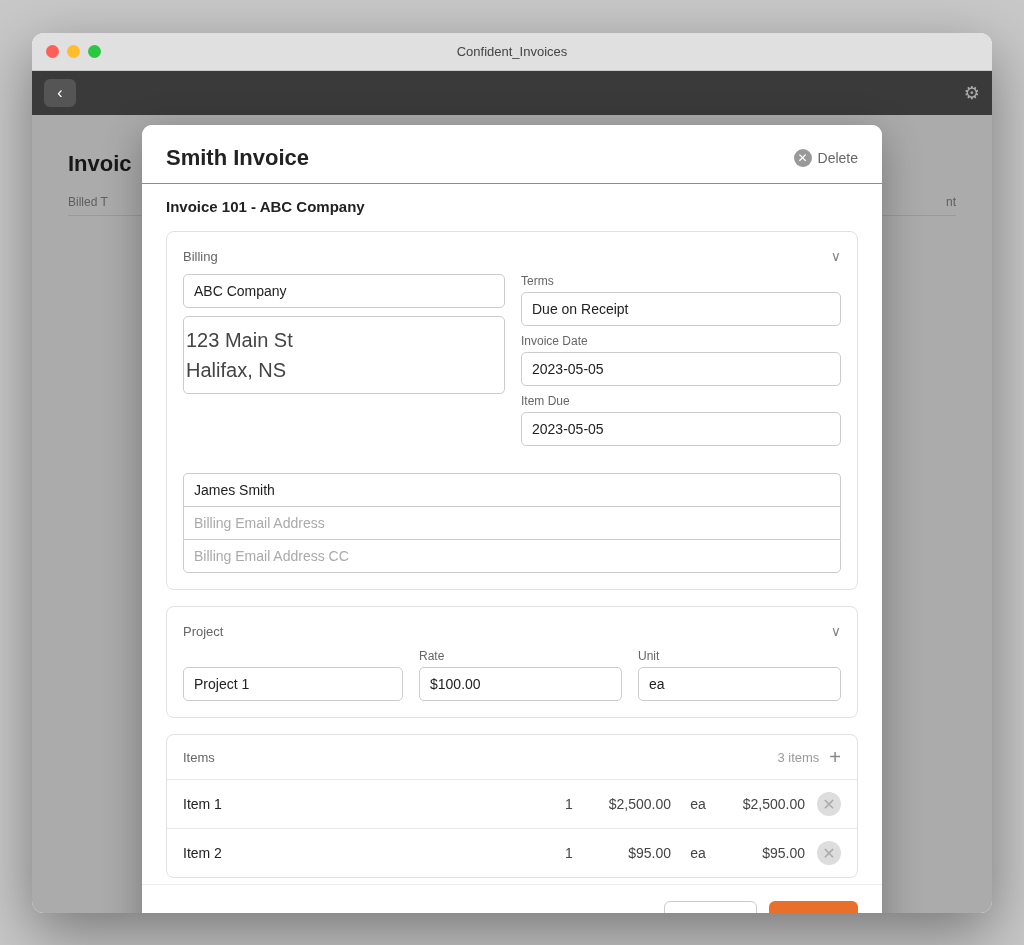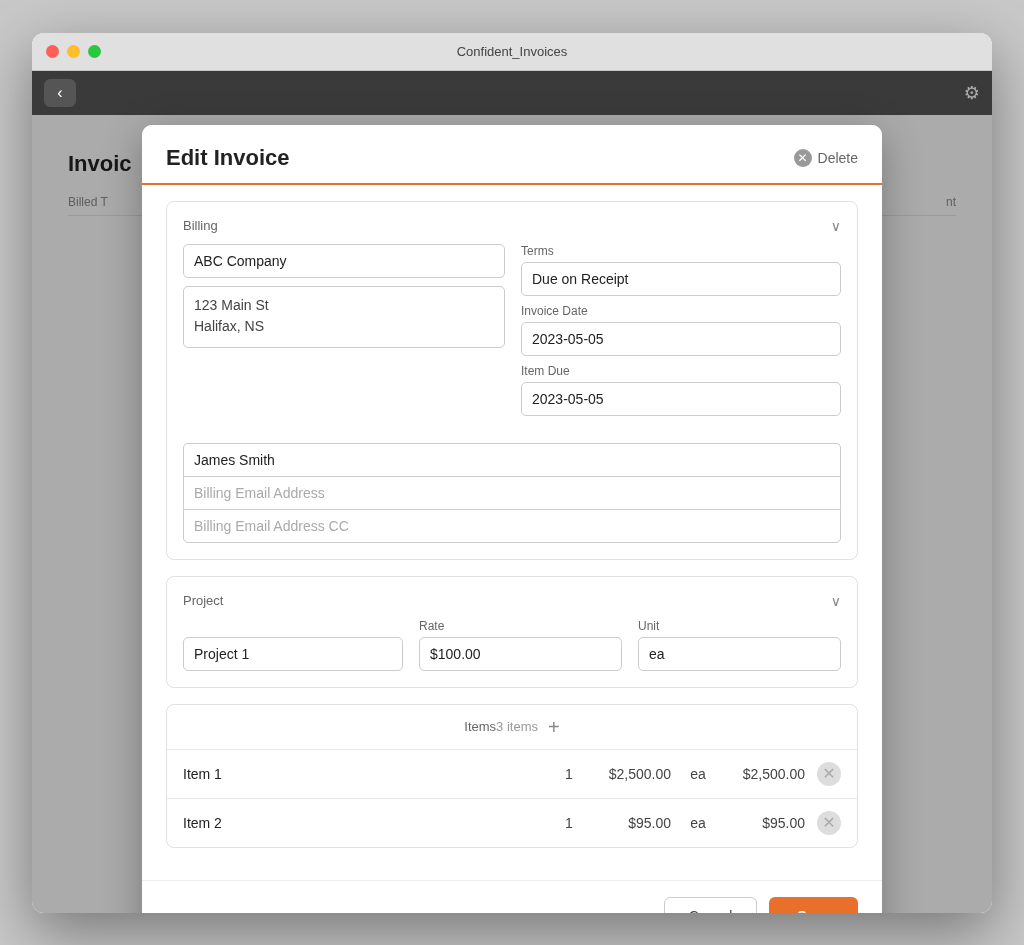--- a/index.html
+++ b/index.html
@@ -228,22 +228,22 @@
     }
 
     .chevron-down {
       font-size: 14px;
       color: #888;
     }
 
     .address-box {
       border: 1px solid #ccc;
       border-radius: 5px;
-      padding: 8px 10px;
-      font-size: 14px;
+      padding: 8px 2px;
+      font-size: 20px;
       color: #444;
       line-height: 1.5;
       min-height: 62px;
     }
 
     .billing-left {
       flex: 1;
     }
 
     .billing-right {
@@ -278,21 +278,21 @@
       background: #fff;
       border: 1px solid #e0e0e0;
       border-radius: 8px;
       margin-bottom: 16px;
       overflow: hidden;
     }
 
     .items-header {
       display: flex;
       align-items: center;
-      justify-content: center;
+      justify-content: space-between;
       padding: 12px 16px;
     }
 
     .items-label {
       font-size: 13px;
       color: #666;
       font-weight: 500;
     }
 
     .items-count-add {
@@ -450,29 +450,30 @@
         <span style="margin-left: 60px;">Item De</span>
         <span style="margin-left: auto;">nt</span>
       </div>
     </div>
 
     <div class="modal-overlay">
       <div class="modal">
 
         <div class="modal-header">
           <div class="modal-header-row">
-            <h2 class="modal-title">Edit Invoice</h2>
+            <h2 class="modal-title">Smith Invoice</h2>
             <button class="delete-btn">
               <span class="delete-circle">✕</span>
               <span>Delete</span>
             </button>
           </div>
         </div>
         <div class="modal-divider"></div>
 
+        <div class="modal-subtitle">Invoice 101 - ABC Company</div>
 
         <div class="modal-body">
 
           <div class="form-section">
 
             <div class="billing-section-header">
               <span class="section-label">Billing</span>
               <span class="chevron-down">∨</span>
             </div>
 

